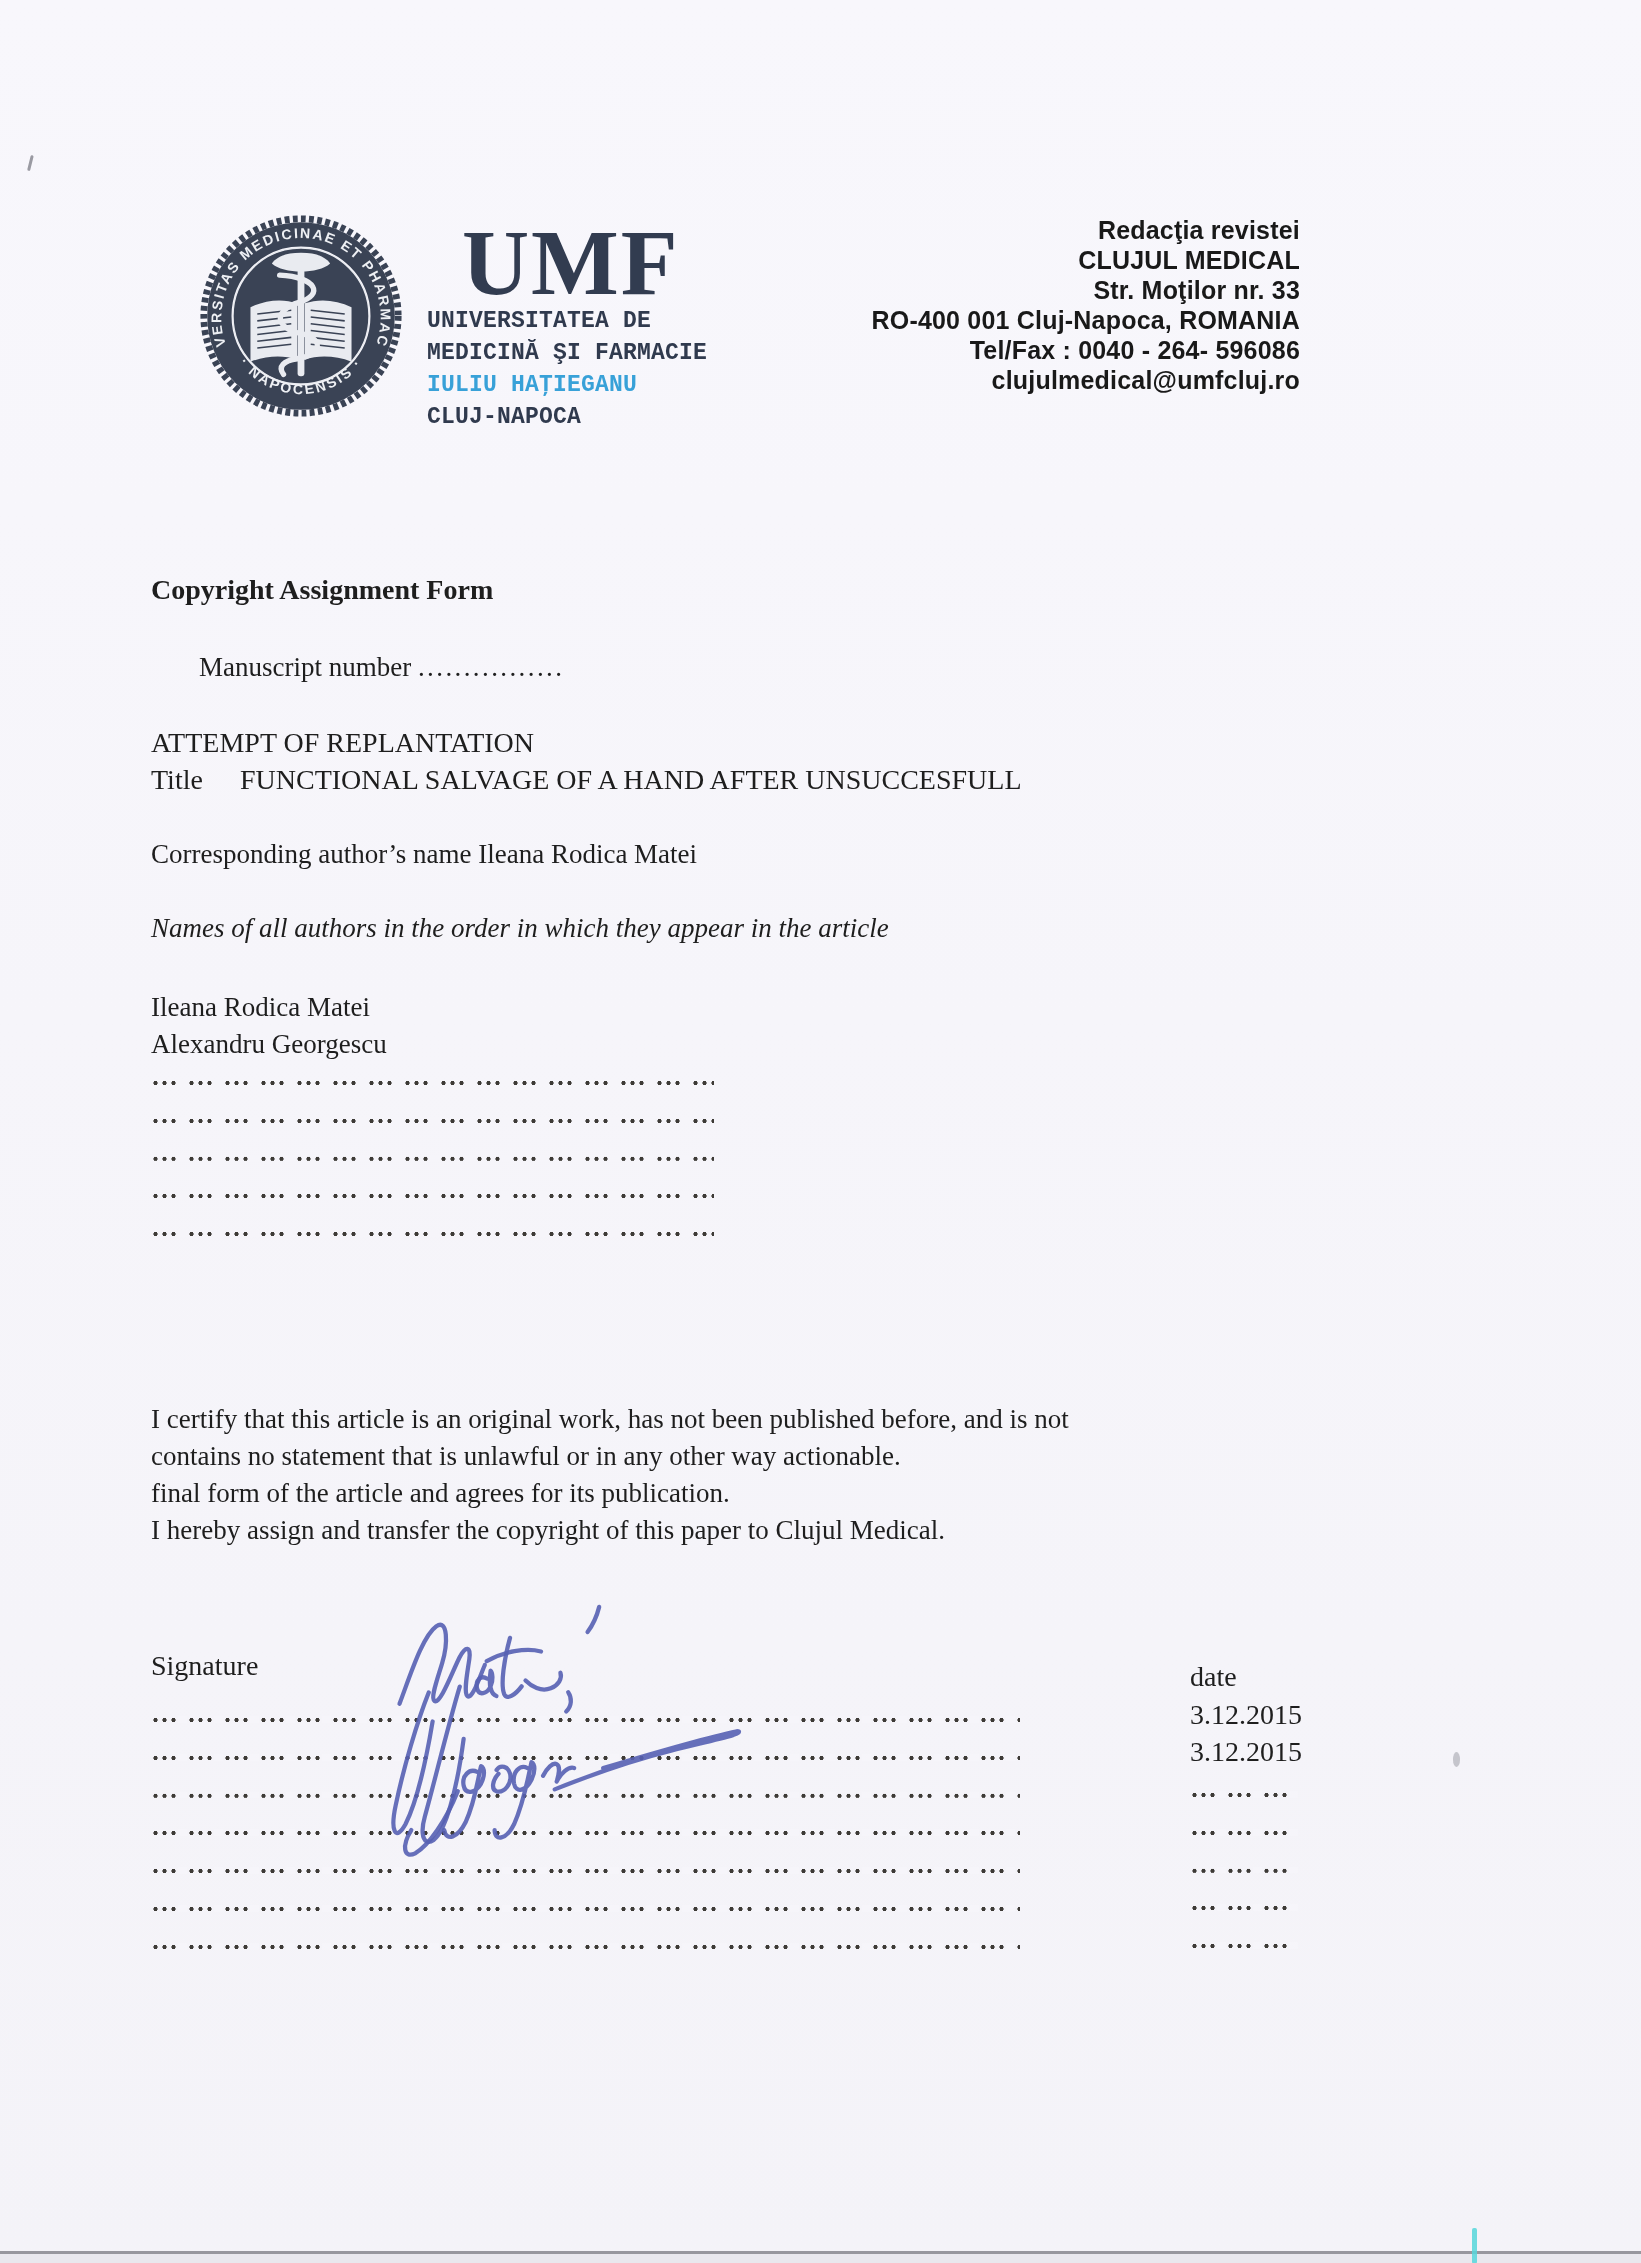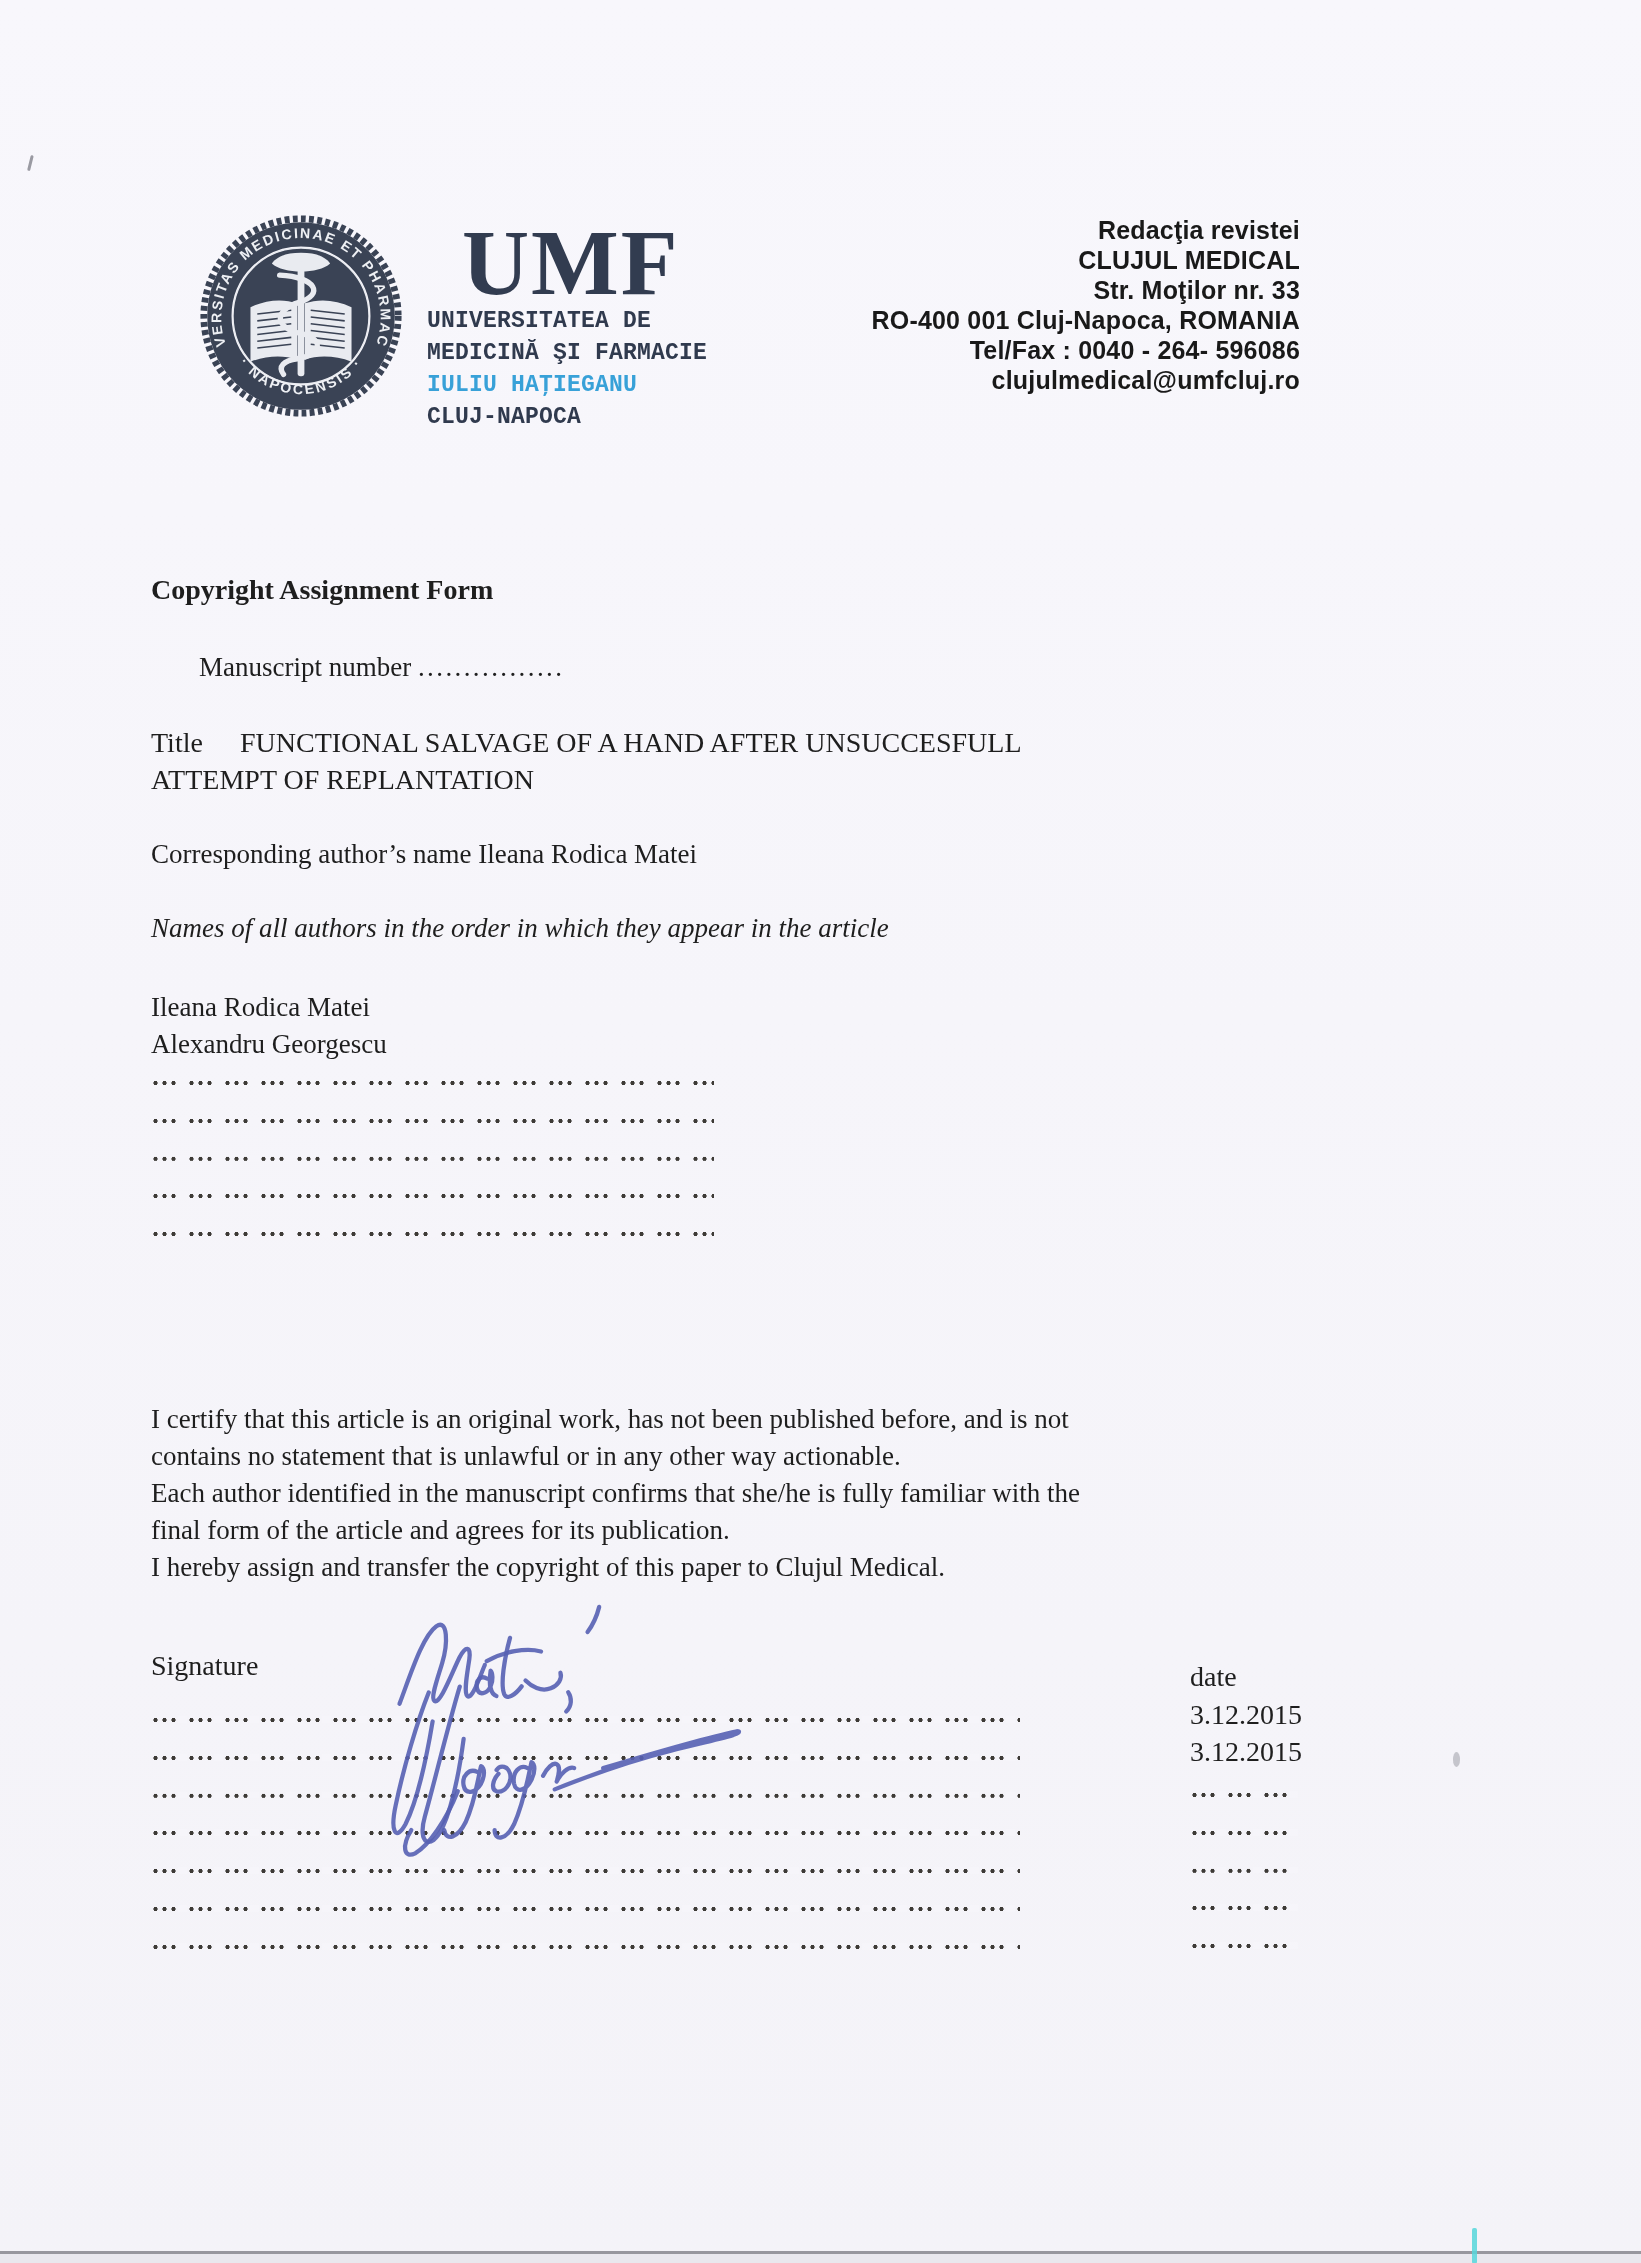--- a/index.html
+++ b/index.html
@@ -139,24 +139,24 @@
   </div>
 
   <div class="abs form-heading">Copyright Assignment Form</div>
 
   <div class="abs manuscript serif28">
     <span>Manuscript number</span>
     <span class="fill-dots">................</span>
   </div>
 
   <div class="abs title-block">
+    <div>ATTEMPT OF REPLANTATION</div>
     <div>
       <span class="title-label">Title</span><span>FUNCTIONAL SALVAGE OF A HAND AFTER UNSUCCESFULL</span>
     </div>
-    <div>ATTEMPT OF REPLANTATION</div>
   </div>
 
   <div class="abs corr serif28">Corresponding author’s name Ileana Rodica Matei</div>
 
   <div class="abs names-label serif28">Names of all authors in the order in which they appear in the article</div>
 
   <div class="abs authors serif28">
     <div>Ileana Rodica Matei</div>
     <div>Alexandru Georgescu</div>
   </div>
@@ -165,21 +165,20 @@
     <div class="dots"></div>
   <div class="dots"></div>
       <div class="dots"></div>
       <div class="dots"></div>
       <div class="dots"></div>
     </div>
 
   <div class="abs cert">
     <div>I certify that this article is an original work, has not been published before, and is not</div>
     <div>contains no statement that is unlawful or in any other way actionable.</div>
-    <div>Each author identified in the manuscript confirms that she/he is fully familiar with the</div>
     <div>final form of the article and agrees for its publication.</div>
     <div>I hereby assign and transfer the copyright of this paper to Clujul Medical.</div>
   </div>
 
   <div class="abs sig-label">Signature</div>
   <div class="abs date-label">date</div>
 
   <div class="abs sig-lines">
     <div class="dots"></div>
   <div class="dots"></div>

